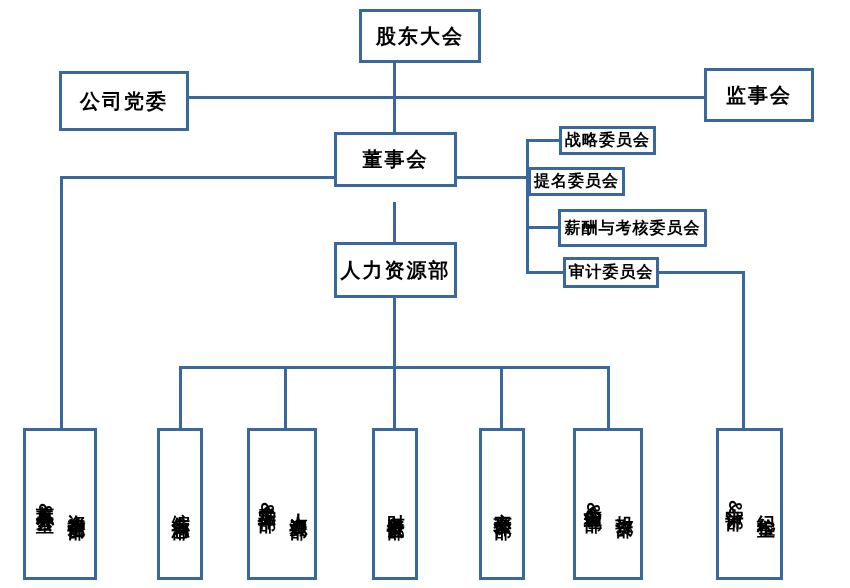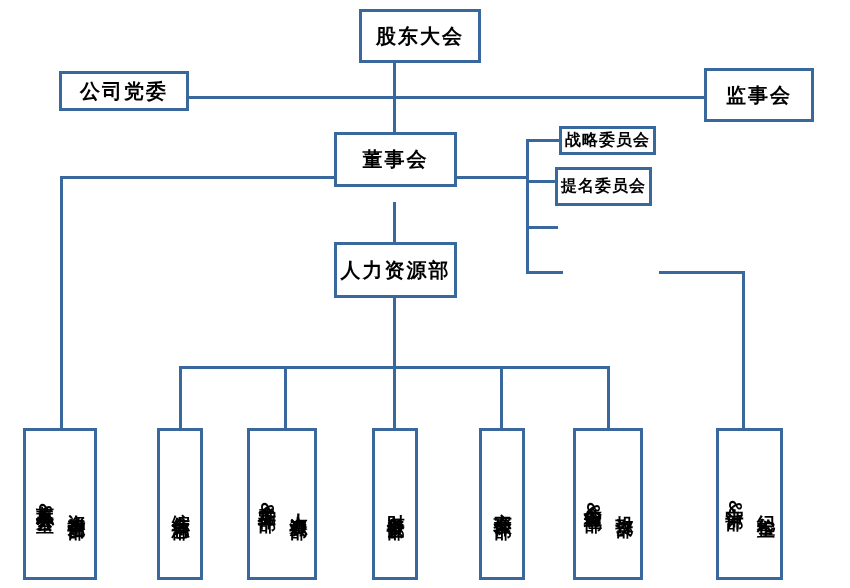--- a/index.html
+++ b/index.html
@@ -42,38 +42,44 @@
   <div class="line" style="left:179px;top:366px;width:3px;height:62px;"></div>
   <div class="line" style="left:284px;top:366px;width:3px;height:62px;"></div>
   <div class="line" style="left:500px;top:366px;width:3px;height:62px;"></div>
   <div class="line" style="left:607px;top:366px;width:3px;height:62px;"></div>
   <div class="line" style="left:659px;top:271px;width:86px;height:3px;"></div>
   <div class="line" style="left:742px;top:271px;width:3px;height:158px;"></div>
 
   <div class="node big" style="left:331px;top:9px;width:122px;height:54px;margin-left:28px;">
     <span>股东大会</span>
   </div>
-  <div class="node big" style="left:59px;top:71px;width:130px;height:40px;">
+  <div class="node big" style="left:59px;top:71px;width:130px;height:60px;">
     <span>公司党委</span>
   </div>
   <div class="node big" style="left:704px;top:68px;width:110px;height:54px;">
     <span>监事会</span>
   </div>
   <div class="node big" style="left:334px;top:132px;width:123px;height:55px;">
     <span>董事会</span>
   </div>
   <div class="node big" style="left:334px;top:242px;width:123px;height:56px;">
     <span>人力资源部</span>
   </div>
 
   <div class="node committee" style="left:559px;top:126px;width:97px;height:29px;">
     <span>战略委员会</span>
   </div>
-  <div class="node committee" style="left:555px;top:167px;width:97px;height:39px;">
+  <div class="node committee" style="left:528px;top:167px;width:97px;height:29px;">
     <span>提名委员会</span>
+  </div>
+  <div class="node committee" style="left:558px;top:209px;width:149px;height:38px;">
+    <span>薪酬与考核委员会</span>
+  </div>
+  <div class="node committee" style="left:563px;top:257px;width:96px;height:31px;">
+    <span>审计委员会</span>
   </div>
 
   <div class="node" style="left:23px;top:428px;width:74px;height:152px;">
     <span class="vtext">董事会办公室&amp;
 资本运营部</span>
   </div>
   <div class="node" style="left:157px;top:428px;width:46px;height:152px;">
     <span class="vtext">综合信息部</span>
   </div>
   <div class="node" style="left:247px;top:428px;width:70px;height:152px;">

